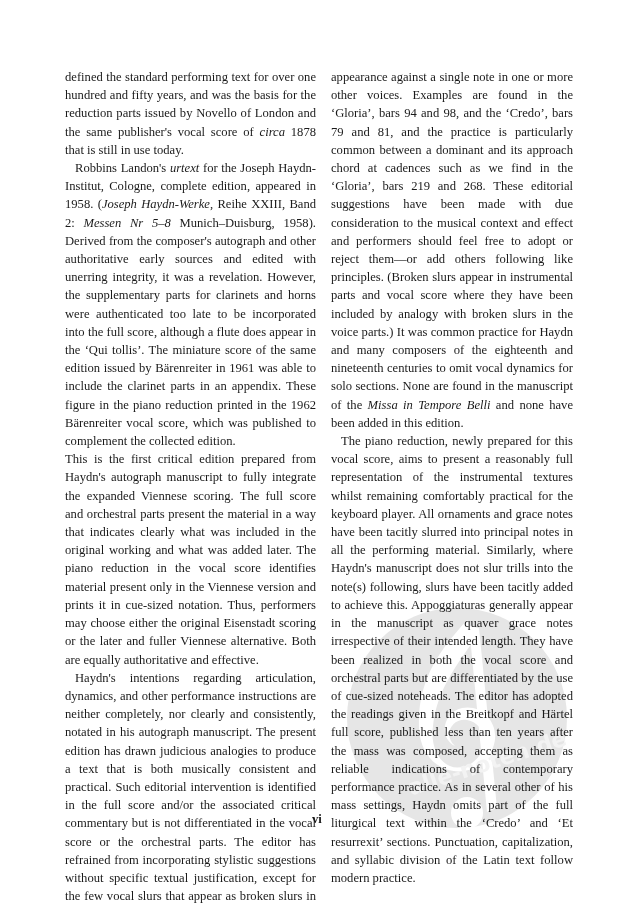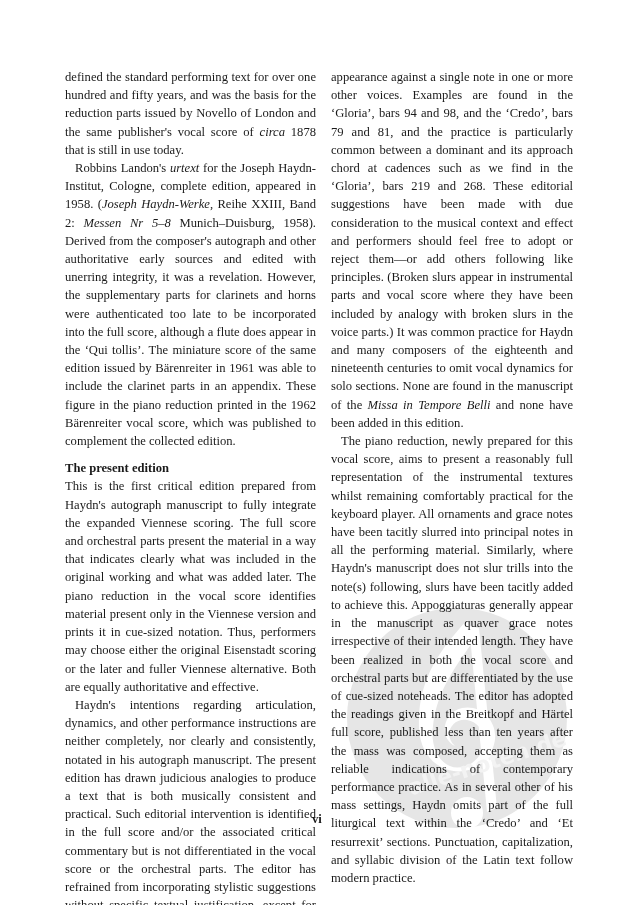--- a/index.html
+++ b/index.html
@@ -29,21 +29,20 @@
     <circle cx="110" cy="110" r="110" fill="#e6e6e6"></circle>
     <path d="M120 12 C 95 40, 70 70, 72 120 C 74 165, 120 175, 140 150 C 160 125, 140 95, 115 100 C 95 105, 92 130, 108 138 C 96 128, 104 110, 120 112 C 138 115, 145 140, 125 155 C 100 170, 82 145, 86 118 C 90 80, 112 55, 128 30 Z" fill="#ffffff"></path>
     <path d="M122 18 L 132 20 L 150 200 L 140 204 Z" fill="#ffffff"></path>
     <circle cx="120" cy="205" r="16" fill="#ffffff"></circle>
     <text x="58" y="172" font-family="DejaVu Sans, sans-serif" font-weight="bold" font-size="22" fill="#f3f3f3" transform="rotate(-18 110 160)">alle-noten.de</text>
   </svg>
 
   <div class="col left">
     <p><span>defined the standard performing text for over one hundred and fifty years, and was the basis for the reduction parts issued by Novello of London and the same publisher's vocal score of </span><i>circa</i><span> 1878 that is still in use today.</span></p>
     <p class="indent"><span>Robbins Landon's </span><i>urtext</i><span> for the Joseph Haydn-Institut, Cologne, complete edition, appeared in 1958. (</span><i>Joseph Haydn-Werke</i><span>, Reihe XXIII, Band 2: </span><i>Messen Nr 5–8</i><span> Munich–Duisburg, 1958). Derived from the composer's autograph and other authorita­tive early sources and edited with unerring integrity, it was a revelation. However, the supplementary parts for clarinets and horns were authenticated too late to be incorporated into the full score, although a flute does appear in the ‘Qui tollis’. The miniature score of the same edition issued by Bärenreiter in 1961 was able to include the clarinet parts in an appendix. These figure in the piano reduction print­ed in the 1962 Bärenreiter vocal score, which was published to complement the collected edition.</span></p>
-    <h2>The present edition</h2>
     <p>This is the first critical edition prepared from Haydn's autograph manuscript to fully integrate the expanded Viennese scoring. The full score and orchestral parts present the material in a way that indicates clearly what was included in the original working and what was added later. The piano reduc­tion in the vocal score identifies material present only in the Viennese version and prints it in cue-sized notation. Thus, performers may choose either the original Eisenstadt scoring or the later and fuller Viennese alternative. Both are equally authoritative and effective.</p>
     <p class="indent">Haydn's intentions regarding articulation, dynam­ics, and other performance instructions are neither completely, nor clearly and consistently, notated in his autograph manuscript. The present edition has drawn judicious analogies to produce a text that is both musically consistent and practical. Such edito­rial intervention is identified in the full score and/or the associated critical commentary but is not differ­entiated in the vocal score or the orchestral parts. The editor has refrained from incorporating stylistic suggestions without specific textual justification, except for the few vocal slurs that appear as broken slurs in the vocal score. The rationale behind these suggestions lies in Haydn's use of slurs to indicate articulation in his vocal lines and, in particular, the common appearance of slurs in moving parts that set a single syllable simultaneously with its</p>
   </div>
 
   <div class="col right">
     <p><span>appearance against a single note in one or more other voices. Examples are found in the ‘Gloria’, bars 94 and 98, and the ‘Credo’, bars 79 and 81, and the practice is particularly common between a dominant and its approach chord at cadences such as we find in the ‘Gloria’, bars 219 and 268. These editorial suggestions have been made with due consideration to the musical context and effect and performers should feel free to adopt or reject them—or add others following like principles. (Broken slurs appear in instrumental parts and vocal score where they have been included by analogy with broken slurs in the voice parts.) It was common practice for Haydn and many composers of the eighteenth and nineteenth centuries to omit vocal dynamics for solo sections. None are found in the manuscript of the </span><i>Missa in Tempore Belli</i><span> and none have been added in this edition.</span></p>
     <p class="indent">The piano reduction, newly prepared for this vocal score, aims to present a reasonably full representa­tion of the instrumental textures whilst remaining comfortably practical for the keyboard player. All ornaments and grace notes have been tacitly slurred into principal notes in all the performing material. Similarly, where Haydn's manuscript does not slur trills into the note(s) following, slurs have been tacitly added to achieve this.  Appoggiaturas gen­erally appear in the manuscript as quaver grace notes irrespective of their intended length. They have been realized in both the vocal score and orchestral parts but are differentiated by the use of cue-sized noteheads. The editor has adopted the readings given in the Breitkopf and Härtel full score, published less than ten years after the mass was composed, accepting them as reliable indications of contemporary performance prac­tice. As in several other of his mass settings, Haydn omits part of the full liturgical text within the ‘Credo’ and ‘Et resurrexit’ sections. Punctuation, capitalization, and syllabic division of the Latin text follow modern practice.</p>
     <div class="signature">
       <div>David Russell Hulme</div>
 

